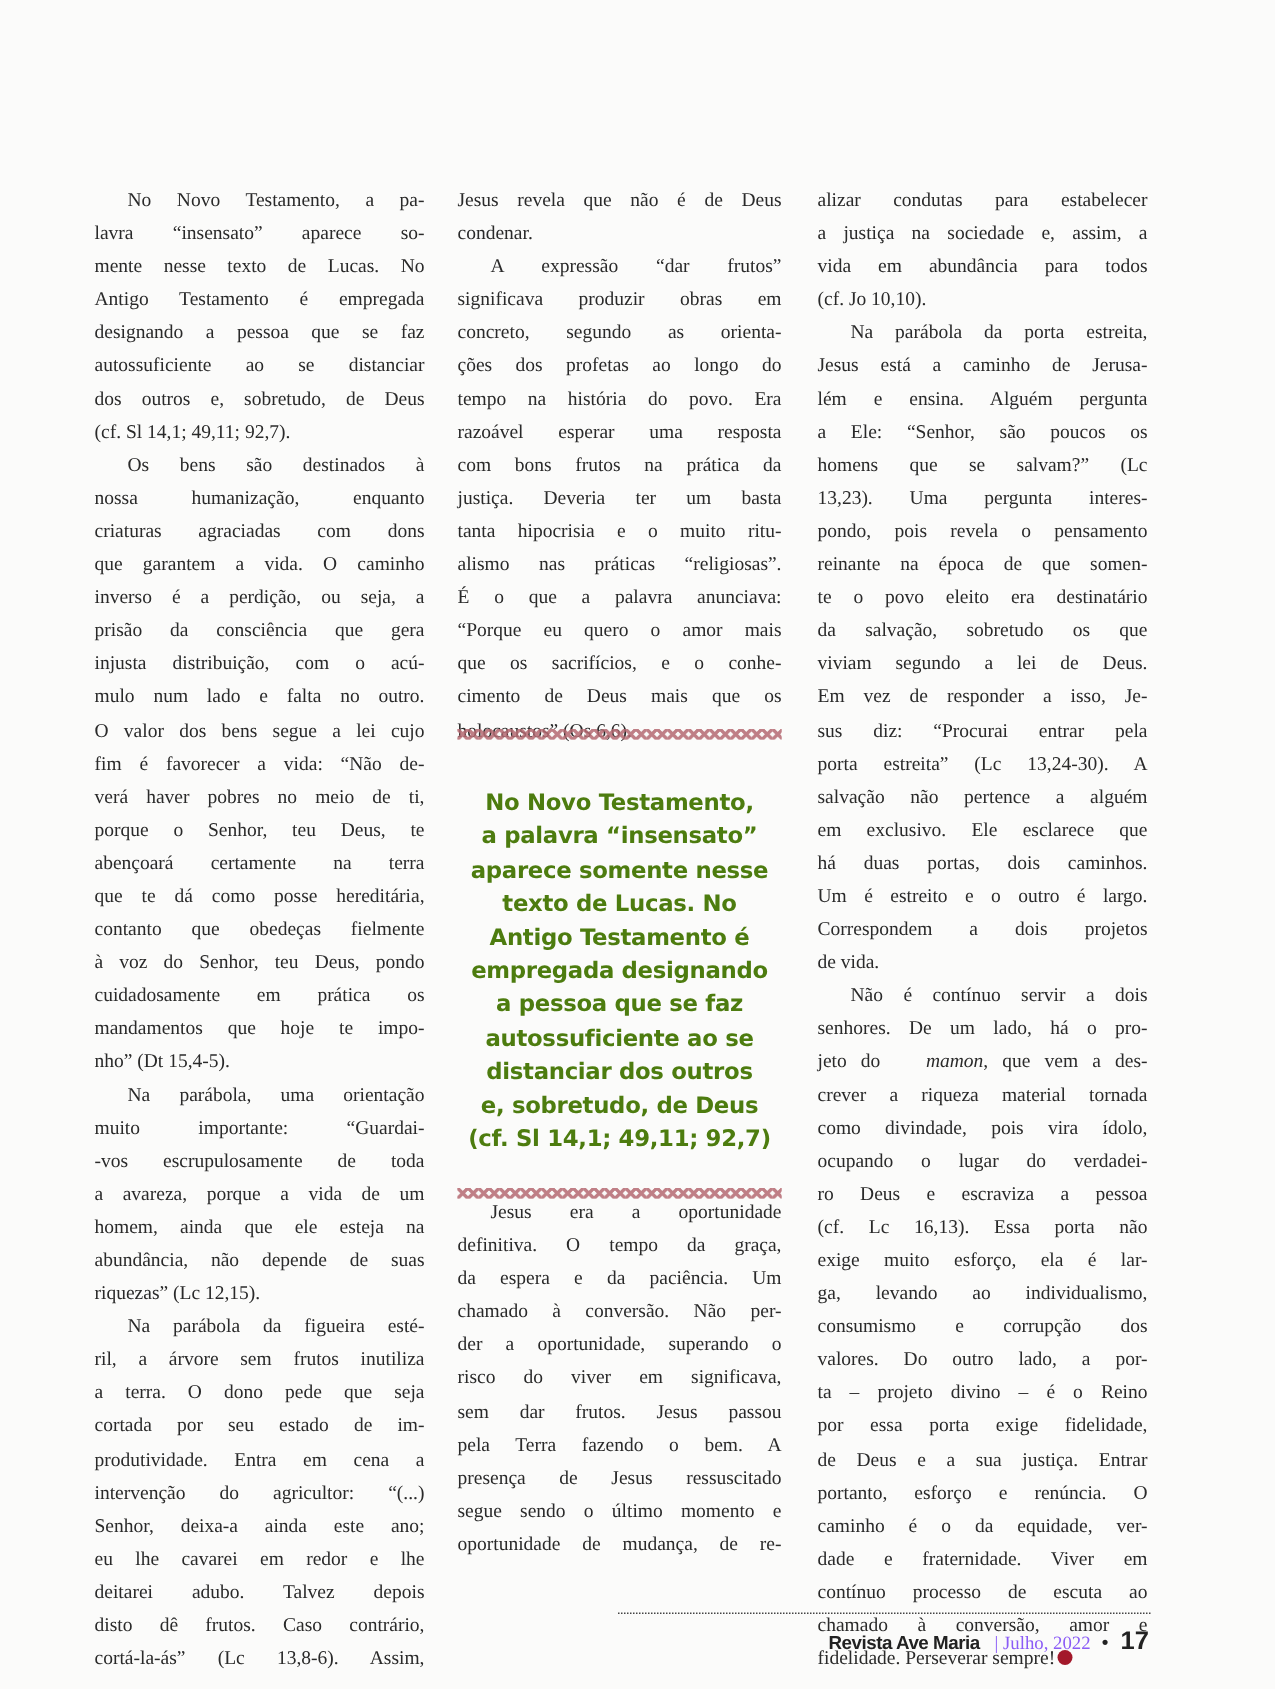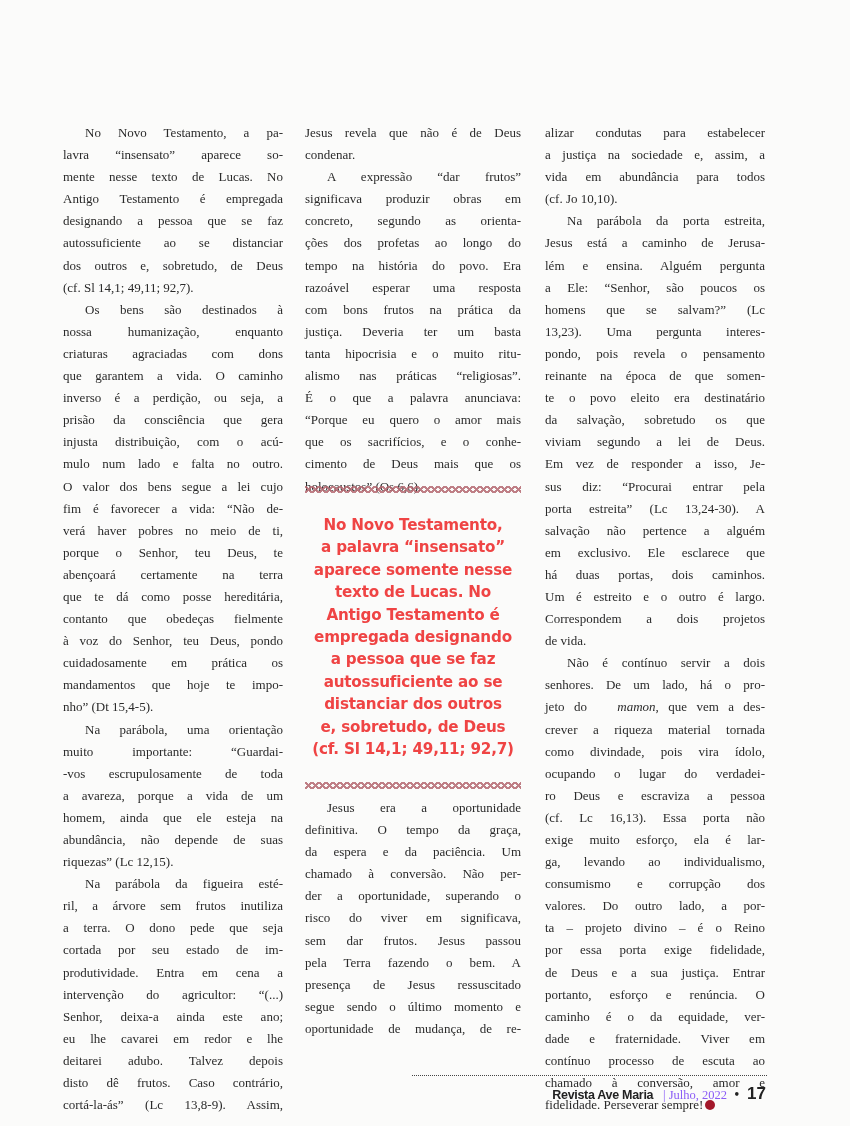--- a/index.html
+++ b/index.html
@@ -28,23 +28,23 @@
       linear-gradient(45deg, transparent 40%, #b56a72 40%, #b56a72 55%, transparent 55%),
       linear-gradient(-45deg, transparent 40%, #b56a72 40%, #b56a72 55%, transparent 55%),
       linear-gradient(135deg, transparent 40%, #b56a72 40%, #b56a72 55%, transparent 55%),
       linear-gradient(-135deg, transparent 40%, #b56a72 40%, #b56a72 55%, transparent 55%);
     background-size: 7px 7px;
     background-position: 0 2px;
     background-repeat: repeat-x;
     opacity: 0.85;
   }
   .pull-text {
-    margin: 20px 0 20px 0;
+    margin: 30px 0 20px 0;
     text-align: center;
-    color: #ef4444;
+    color: #4d7c0f;
     font-family: "DejaVu Sans", "Liberation Sans", sans-serif;
     font-weight: bold;
     font-size: 15.2px;
     line-height: 22.4px;
     letter-spacing: -0.2px;
   }
   .pull-text span { display: block; }
   .end-dot {
     display: inline-block; width: 10px; height: 10px; border-radius: 50%;
     background: #a3182a; vertical-align: -1px; margin-left: 2px;
@@ -107,21 +107,21 @@
     <span class="line ind">Na parábola da figueira esté-</span>
     <span class="line">ril, a árvore sem frutos inutiliza</span>
     <span class="line">a terra. O dono pede que seja</span>
     <span class="line">cortada por seu estado de im-</span>
     <span class="line">produtividade. Entra em cena a</span>
     <span class="line">intervenção do agricultor: “(...)</span>
     <span class="line">Senhor, deixa-a ainda este ano;</span>
     <span class="line">eu lhe cavarei em redor e lhe</span>
     <span class="line">deitarei adubo. Talvez depois</span>
     <span class="line">disto dê frutos. Caso contrário,</span>
-    <span class="line">cortá-la-ás” (Lc 13,8-9). Assim,</span>
+    <span class="line">cortá-la-ás” (Lc 13,8-6). Assim,</span>
   </div>
 
 <div id="col2" class="col">
     <span class="line">Jesus revela que não é de Deus</span>
     <span class="line last">condenar.</span>
     <span class="line ind">A expressão “dar frutos”</span>
     <span class="line">significava produzir obras em</span>
     <span class="line">concreto, segundo as orienta-</span>
     <span class="line">ções dos profetas ao longo do</span>
     <span class="line">tempo na história do povo. Era</span>

